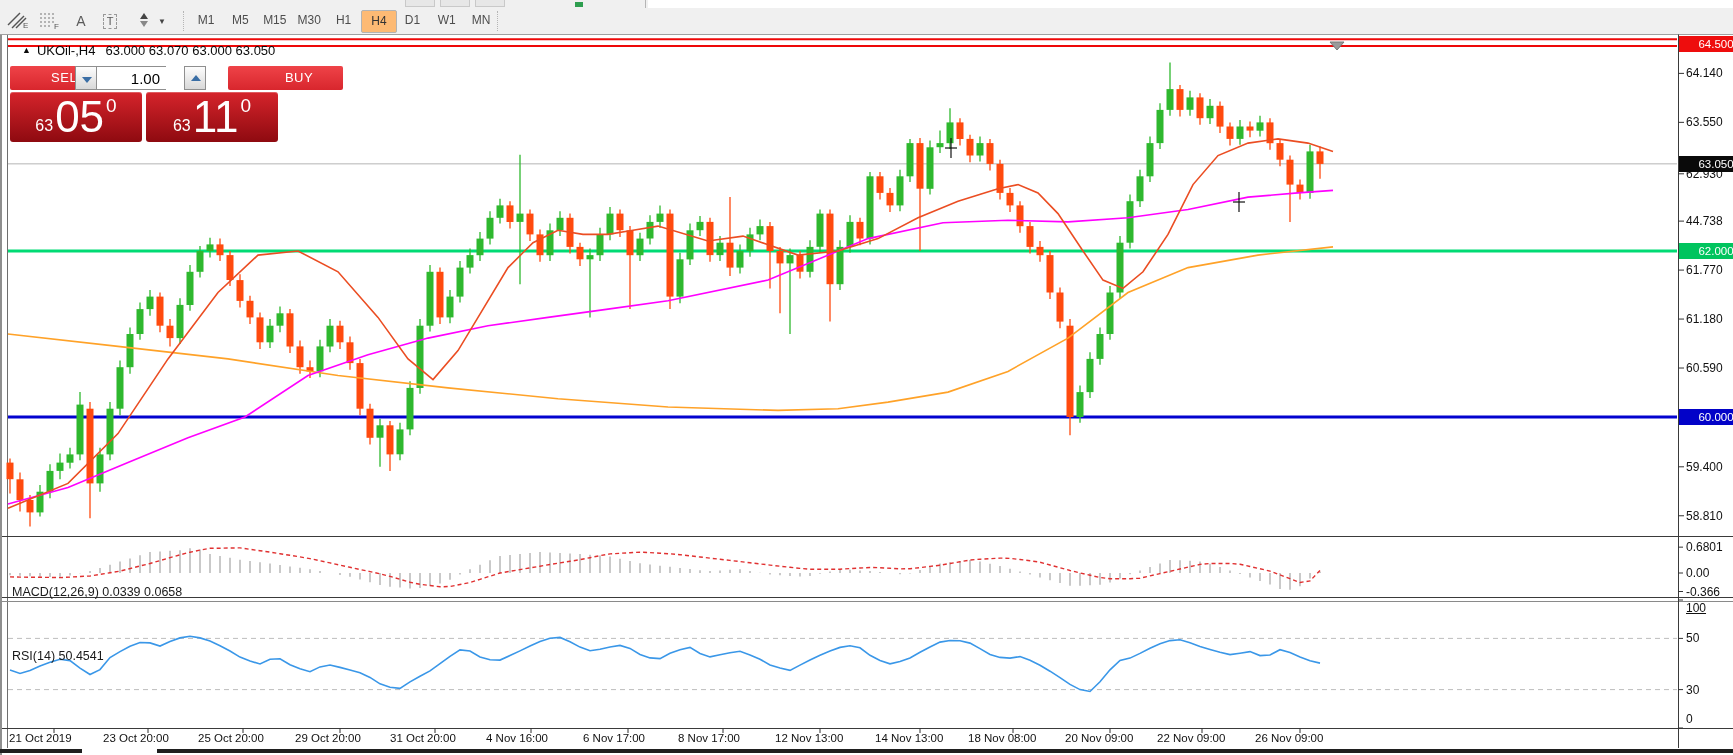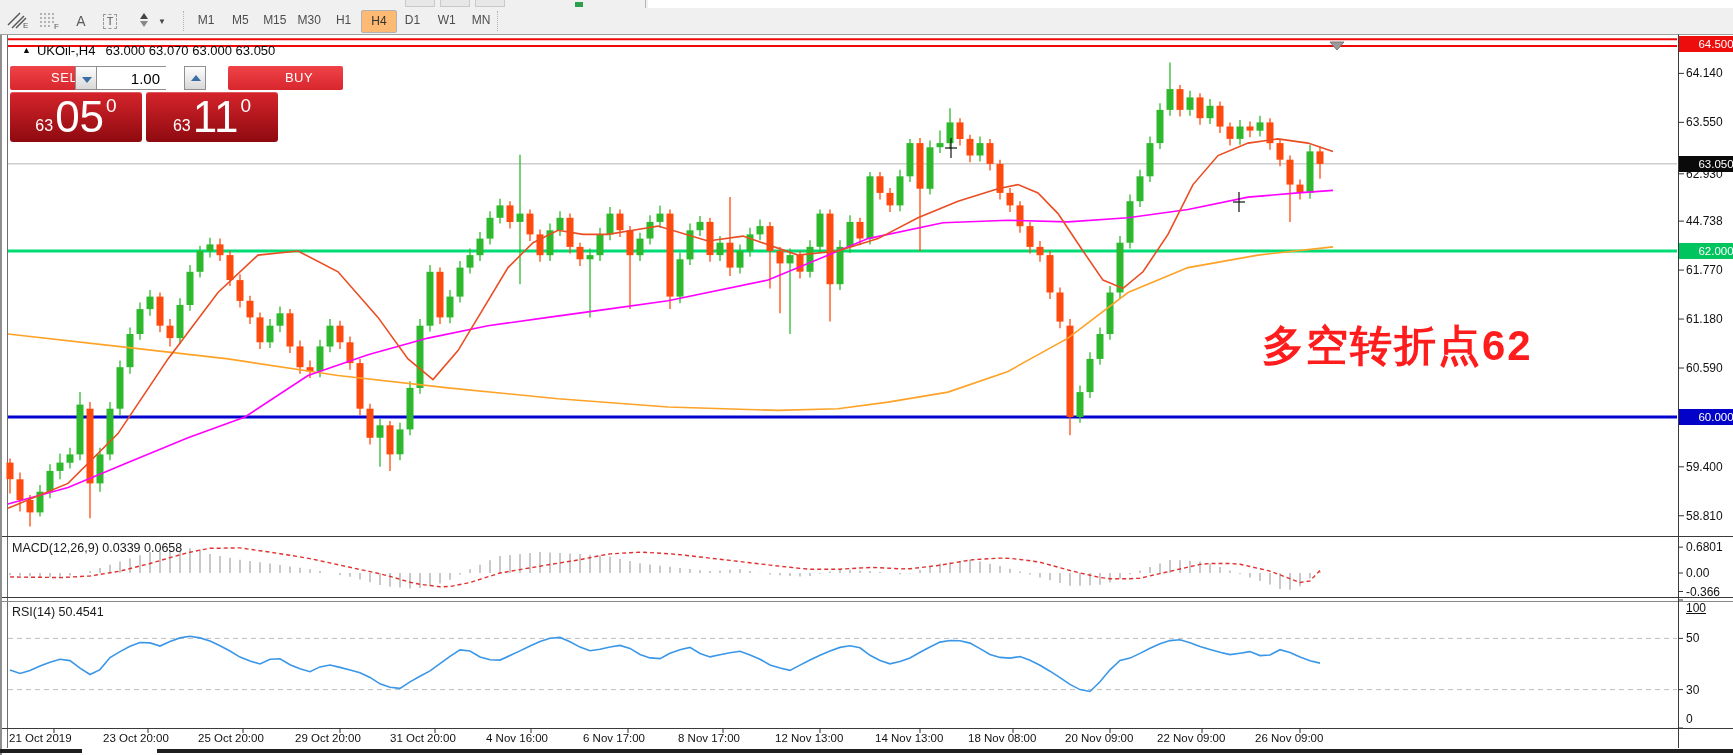--- a/index.html
+++ b/index.html
@@ -32,21 +32,21 @@
   .tri{position:absolute;left:6px;width:0;height:0;border-left:5px solid transparent;border-right:5px solid transparent;}
   .tri.dn{top:10px;border-top:6px solid #3a6ea5;}
   .tri.up{top:8px;border-bottom:6px solid #3a6ea5;}
   .pricebox{position:absolute;top:92px;width:132px;height:50px;border-radius:3px;
     background:linear-gradient(#d6242b,#8e0a10);box-shadow:inset 0 1px 0 rgba(255,255,255,.25);
     color:#fff;display:flex;align-items:center;justify-content:center;}
   .pricebox .pfx{font-size:16px;align-self:flex-end;margin-bottom:7px;margin-right:2px;}
   .pricebox .big{font-size:44px;line-height:44px;}
   .pricebox .sup{font-size:19px;align-self:flex-start;margin-top:3px;margin-left:2px;}
   
-  .paneltag{position:absolute;left:12px;font-size:12.5px;color:#1a1a1a;}
+  .paneltag{position:absolute;left:12px;font-size:12.5px;color:#1a1a1a;margin-top:44px;}
   #annot{position:absolute;left:1262px;top:318px;font-size:42px;font-weight:bold;letter-spacing:2px;}
   
   .axlbl{position:absolute;left:1685px;font-size:12px;color:#111;}
   .badge{position:absolute;left:1679px;width:74px;height:16px;font-size:11.5px;color:#fff;
     text-align:center;line-height:16px;}
   .datelbl{position:absolute;top:732px;font-size:11.5px;color:#111;white-space:nowrap;}
   svg{position:absolute;left:0;top:0;}
 </style>
 </head>
 <body>
@@ -588,21 +588,20 @@
     <div class="pricebox" style="left:146px">
       <span class="pfx">63</span>
         <span class="big">11</span>
         <span class="sup">0</span>
     </div>
   </div>
 
   <div class="paneltag" style="top:541px">MACD(12,26,9) 0.0339 0.0658</div>
   <div class="paneltag" style="top:605px">RSI(14) 50.4541</div>
 
-  <div id="annot" style="color: rgb(254, 28, 28);">多空转折点62</div>
 
   <div id="labels">
       <div class="axlbl" style="left: 1686px; top: 66.38px;">64.140</div>
       <div class="axlbl" style="left: 1686px; top: 115.35px;">63.550</div>
       <div class="axlbl" style="left: 1686px; top: 166.81px;">62.930</div>
       <div class="axlbl" style="left: 1686px; top: 214.12px;">44.738</div>
       <div class="axlbl" style="left: 1686px; top: 263.09px;">61.770</div>
       <div class="axlbl" style="left: 1686px; top: 312.06px;">61.180</div>
       <div class="axlbl" style="left: 1686px; top: 361.03px;">60.590</div>
       <div class="axlbl" style="left: 1686px; top: 459.8px;">59.400</div>

